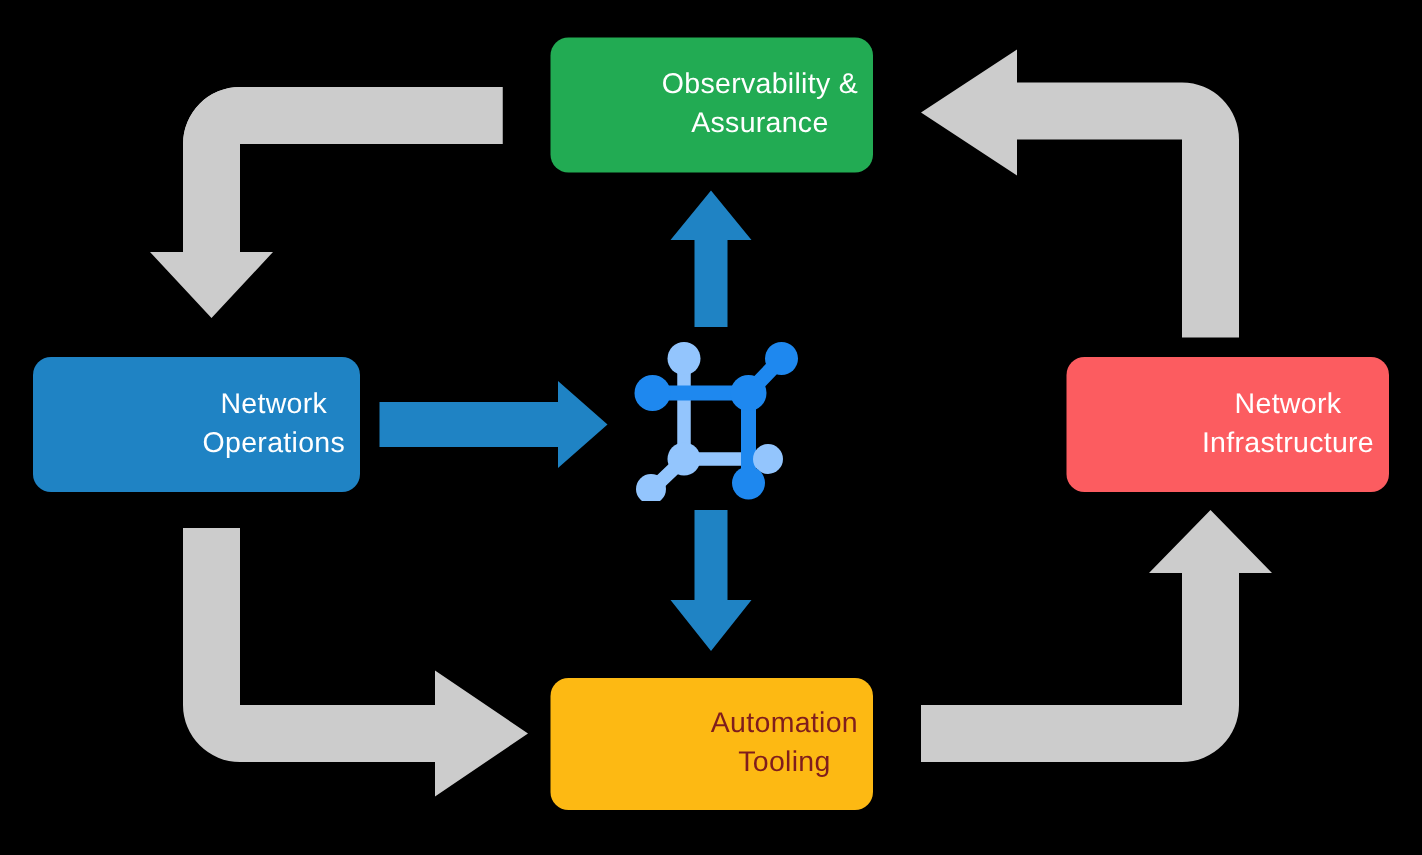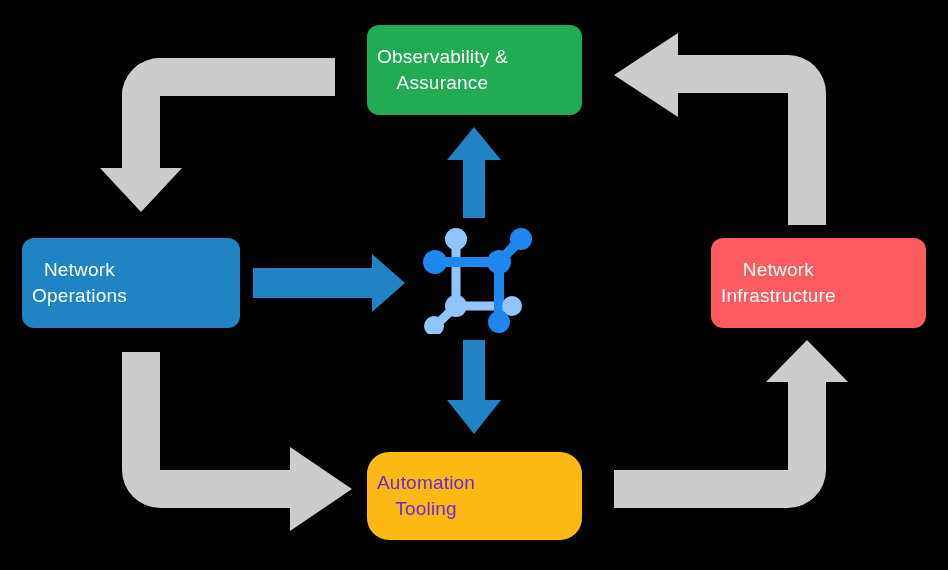--- a/index.html
+++ b/index.html
@@ -24,21 +24,21 @@
     left: 0;
     top: 0;
     width: 948px;
     height: 570px;
   }
   .node-box {
     position: absolute;
     border-radius: 12px;
     display: flex;
     align-items: center;
-    justify-content: flex-start;
+    justify-content: flex-end;
     text-align: center;
     color: #ffffff;
     font-size: 19px;
     line-height: 1.35;
     font-weight: 400;
     letter-spacing: 0.2px;
     box-sizing: border-box;
     padding: 6px 10px;
   }
   #box-observability {
@@ -198,18 +198,18 @@
   <div class="node-box" id="box-network-operations" style="background: rgb(31, 131, 196); color: rgb(255, 255, 255);">
     <span class="box-label">Network
 Operations</span>
   </div>
 
   <div class="node-box" id="box-network-infrastructure" style="background: rgb(252, 92, 96); color: rgb(255, 255, 255);">
     <span class="box-label">Network
 Infrastructure</span>
   </div>
 
-  <div class="node-box" id="box-automation-tooling" style="background: rgb(253, 185, 19); color: #6d28d9; border-radius: 22px;">
+  <div class="node-box" id="box-automation-tooling" style="background: rgb(253, 185, 19); color: #7f1d1d;">
     <span class="box-label">Automation
 Tooling</span>
   </div>
 
 </div>
 
 </body></html>

